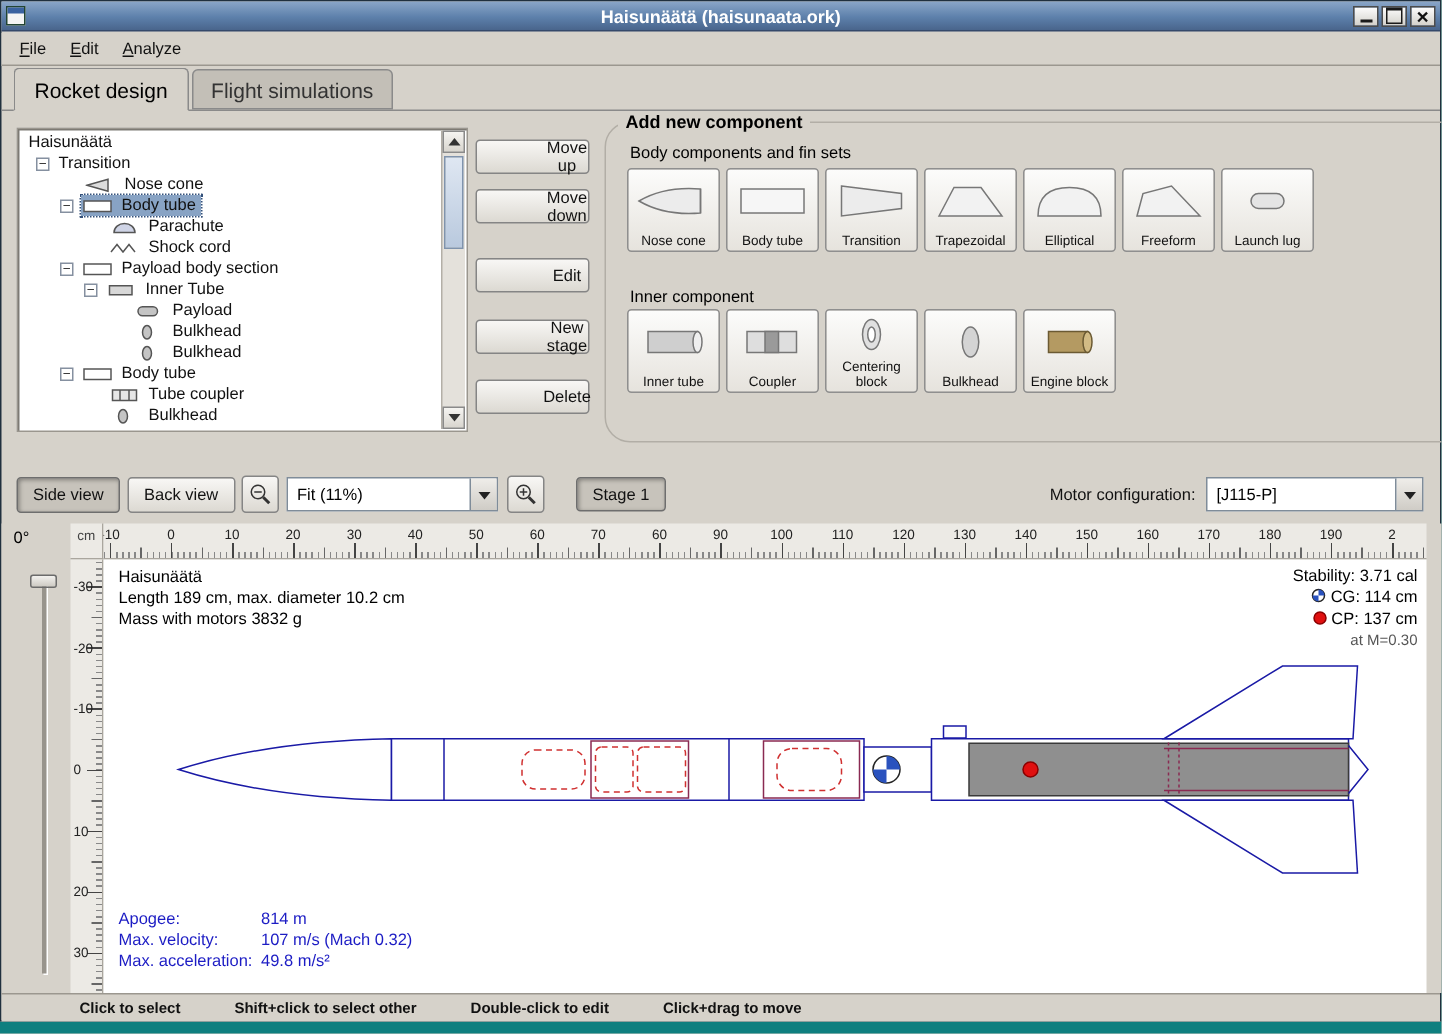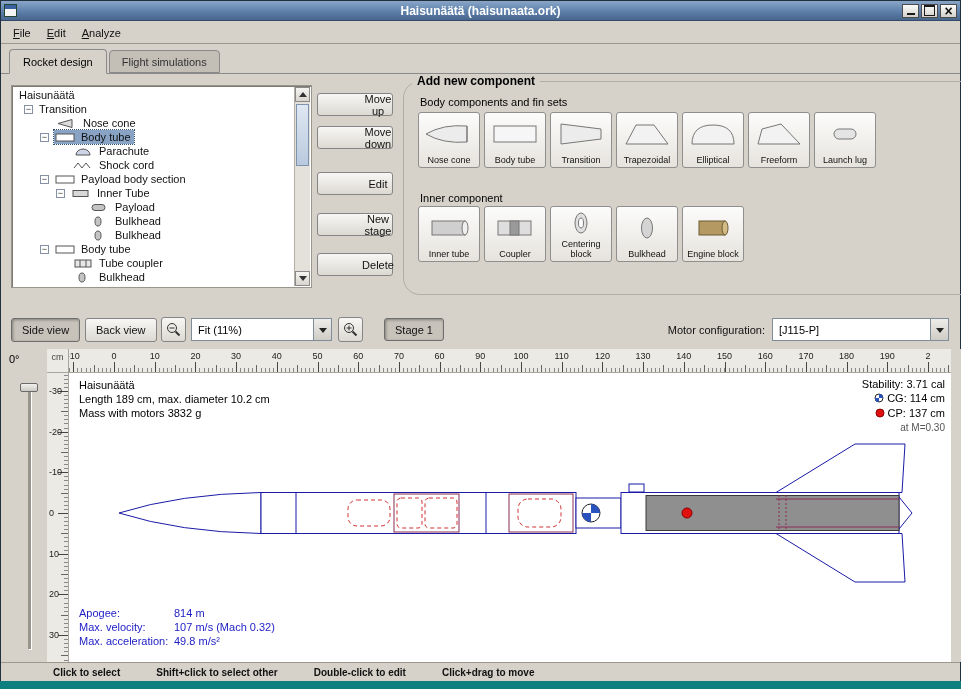--- a/index.html
+++ b/index.html
@@ -21,21 +21,21 @@
   .wbtn.max::before { content:""; width:9px; height:8px; border:1px solid #1a1a1a; border-top-width:2px; }
   .wbtn.close::before { content:"\00D7"; font-size:14px; font-weight:bold; color:#111; line-height:1; }
 
   
   .menubar { position:absolute; left:0; top:21px; right:0; height:22px; background:#d6d2ca; border-bottom:1px solid #9b978f; display:flex; align-items:center; padding-left:4px; }
   .mitem { display:inline-block; font-size:11px; padding:3px 8px; color:#111; }
   .mitem::first-letter { text-decoration:underline; }
 
   
   .tabstrip { position:absolute; left:0; top:44px; right:0; height:29px; border-bottom:1px solid #8a8a8a; display:flex; align-items:flex-end; padding-left:8px; gap:2px; }
-  .tab { font-size:11px; border:1px solid #8a8a8a; border-radius:4px 4px 0 0; padding:5px 12px 4px; background:#c3bfb7; color:#333; margin-bottom:0; }
+  .tab { font-size:14px; border:1px solid #8a8a8a; border-radius:4px 4px 0 0; padding:5px 12px 4px; background:#c3bfb7; color:#333; margin-bottom:0; }
   .tab.active { background:#d6d2ca; color:#000; border-bottom:1px solid #d6d2ca; margin-bottom:-1px; padding:6px 13px 5px; }
 
   
   .tree { position:absolute; left:10px; top:84px; width:301px; height:203px; background:#fff;
     border:1px solid #9a968e; box-shadow:inset 1px 1px 0 #7d7a74; overflow:hidden; }
   .tree-rows { position:absolute; left:2px; top:2px; right:17px; bottom:2px; overflow:hidden; }
   .trow { height:14px; display:flex; align-items:center; font-size:11px; color:#111; white-space:nowrap; }
   .exp { width:9px; height:9px; border:1px solid #8590a0; background:#fff; display:inline-flex; align-items:center; justify-content:center; margin-right:5px; flex:none; }
   .exp::before { content:"\2212"; font-size:9px; line-height:6px; color:#333; }
   .ticon { width:22px; height:11px; margin-right:4px; flex:none; display:inline-flex; align-items:center; }
@@ -68,21 +68,21 @@
   .comp .clabel { font-size:9px; color:#111; line-height:10px; text-align:center; }
 
   
   .vbtn { position:absolute; height:24px; padding:0 10px; }
   .zbtn { position:absolute; width:25px; height:25px; padding:0; }
   .combo { position:absolute; background:#fff; border:1px solid #7f8c99; display:flex; align-items:center; height:23px;justify-content:center; }
   .combo .ct { flex:1; padding:0 6px; font-size:11px; white-space:nowrap; overflow:hidden; }
   .combo .ca { width:18px; align-self:stretch; background:linear-gradient(#efede9,#cfccc6); border-left:1px solid #7f8c99; display:flex; align-items:center; justify-content:center; }
   .combo .ca::before { content:""; border:4px solid transparent; border-top:5px solid #222; margin-top:5px; }
   .motor-group { position:absolute; right:11px; top:317px; display:flex; align-items:center; gap:7px; }
-  .motor-group .combo { position:static; width:177px; }
+  .motor-group .combo { position:static; width:145px; }
   .tool-label { font-size:11px; color:#111; }
 
   
   .viewpanel { position:absolute; left:0; top:348px; width:961px; height:313px; background:#d6d2ca; }
   .rot-label { position:absolute; left:8px; top:4px; font-size:11px; }
   .rot-track { position:absolute; left:27px; top:38px; width:3px; height:262px; background:#98948c; box-shadow:1px 1px 0 #fff; }
   .rot-handle { position:absolute; left:19px; top:34px; width:18px; height:9px; background:linear-gradient(#f2f1ee,#cdcac3); border:1px solid #6b6b6b; border-radius:2px; }
   .corner { position:absolute; left:46px; top:0; width:22px; height:24px; background:#eceae5; border-right:1px solid #aaa69e; border-bottom:1px solid #aaa69e; font-size:9px; color:#444; display:flex; align-items:flex-start; justify-content:center; padding-top:3px; }
   .hruler { position:absolute; left:68px; top:0; width:882px; height:24px; border-bottom:1px solid #aaa69e; overflow:hidden;
     background-color:#eceae5;

